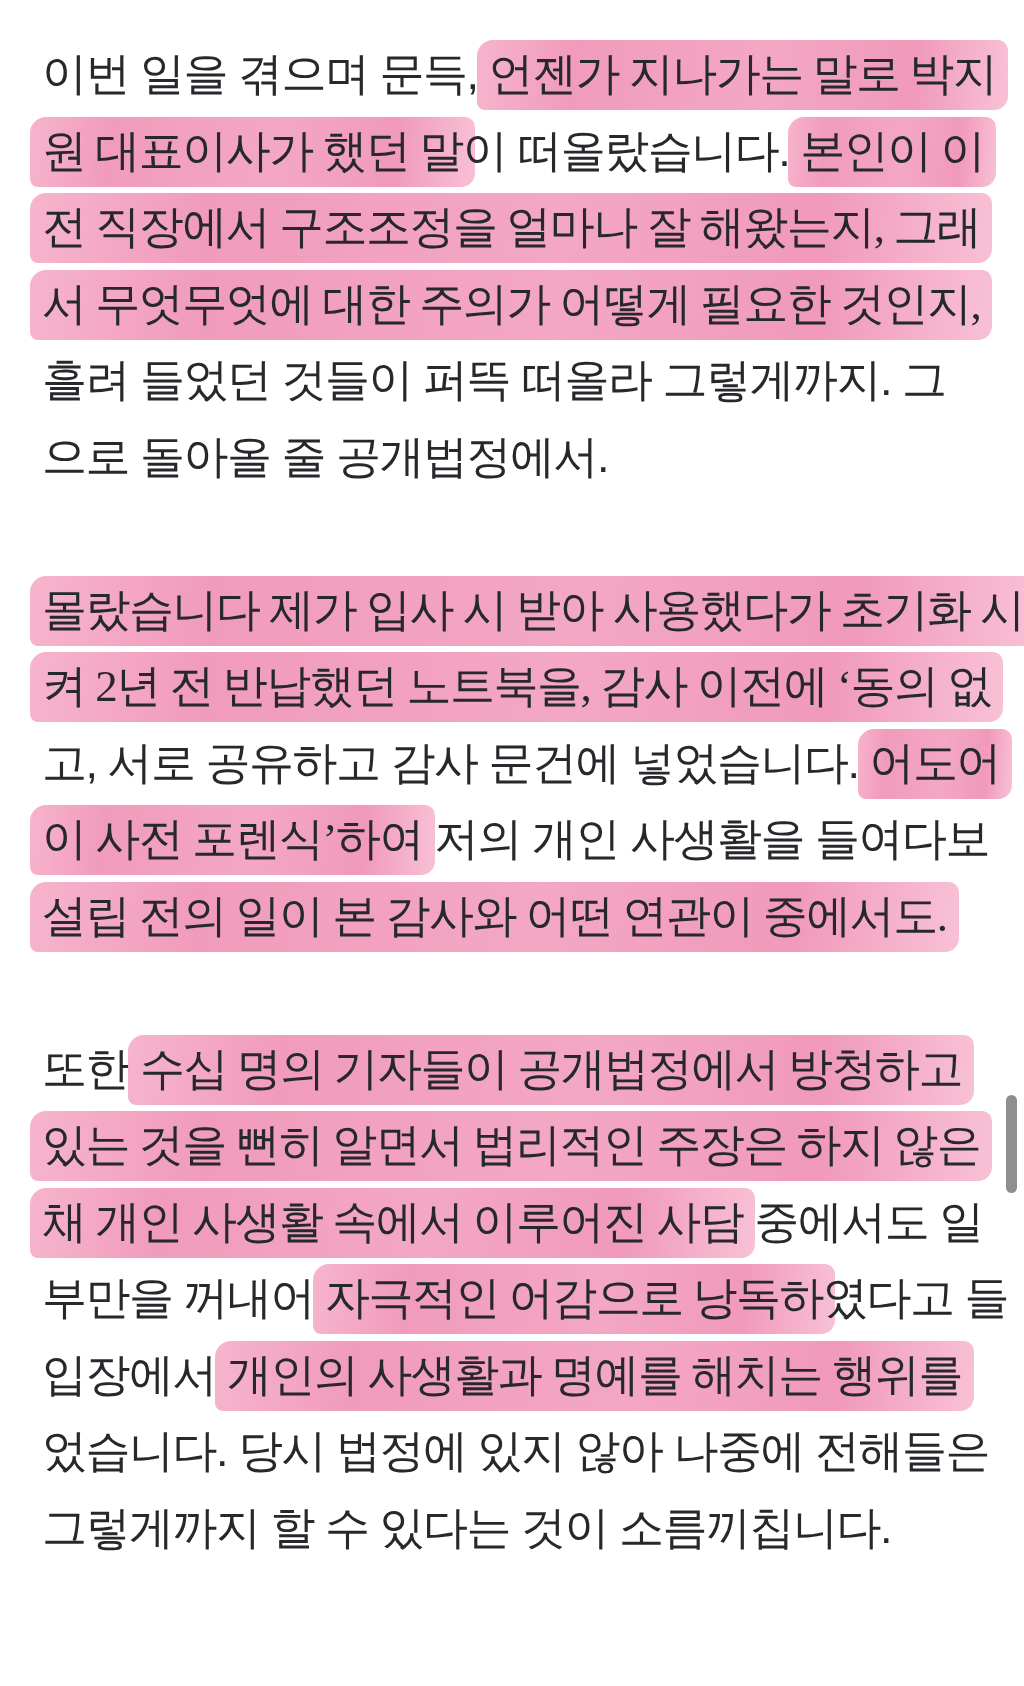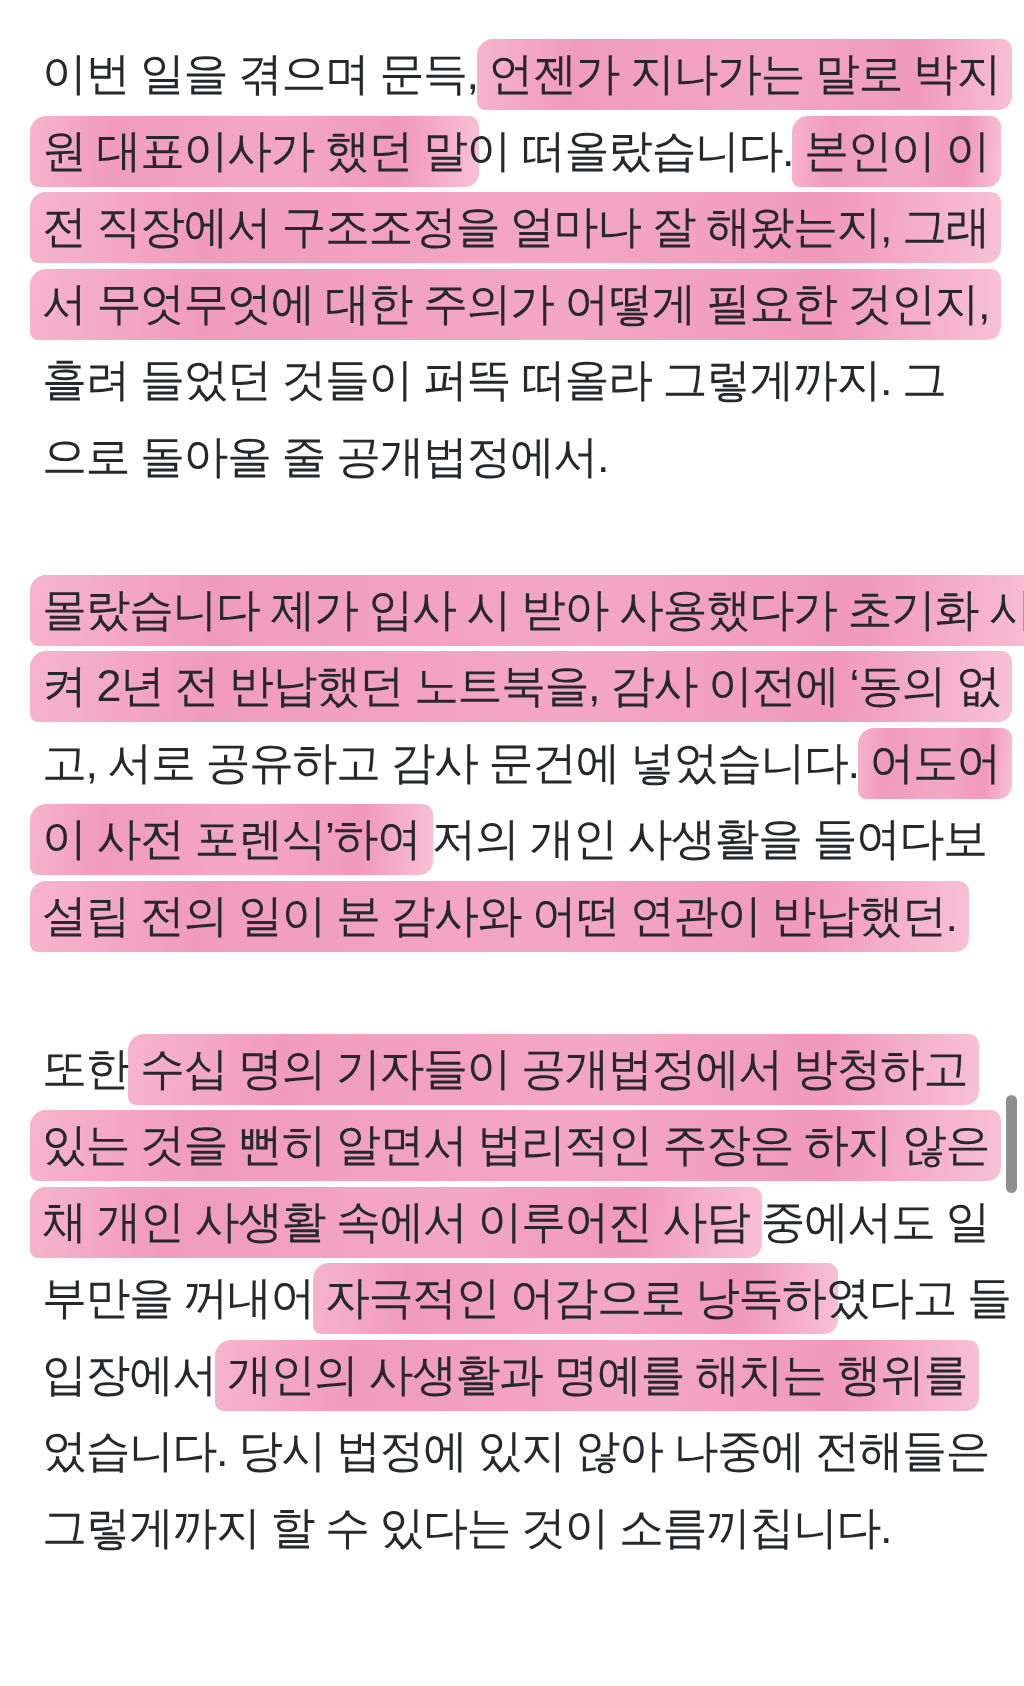--- a/index.html
+++ b/index.html
@@ -41,20 +41,21 @@
     background: linear-gradient(94deg,
       rgba(246,176,202,0.95) 0%,
       rgba(240,150,184,0.95) 18%,
       rgba(242,160,191,0.92) 55%,
       rgba(240,148,183,0.95) 82%,
       rgba(247,186,209,0.9) 100%);
     border-radius: 16px 10px 14px 8px;
     padding: 9px 12px 11px 12px;
     margin: 0 -12px;
     box-decoration-break: clone;
+    font-family: Liberation Serif, serif;
     -webkit-box-decoration-break: clone;
   }
   #scrollbar-thumb {
     position: absolute;
     left: 1006px;
     top: 1095px;
     width: 11px;
     height: 98px;
     background: #8f8f8f;
     border-radius: 6px;
@@ -74,21 +75,21 @@
       <div class="line"><span class="seg hl">서 무엇무엇에 대한 주의가 어떻게 필요한 것인지,</span></div>
       <div class="line"><span class="seg">흘려 들었던 것들이 퍼뜩 떠올라 그렇게까지. 그</span></div>
       <div class="line"><span class="seg">으로 돌아올 줄 공개법정에서.</span></div>
     </div>
 
     <div class="para">
       <div class="line"><span class="seg hl">몰랐습니다 제가 입사 시 받아 사용했다가 초기화 시</span></div>
       <div class="line"><span class="seg hl">켜 2년 전 반납했던 노트북을, 감사 이전에 ‘동의 없</span></div>
       <div class="line"><span class="seg">고, 서로 공유하고 감사 문건에 넣었습니다. </span><span class="seg hl">어도어</span></div>
       <div class="line"><span class="seg hl">이 사전 포렌식’하여</span><span class="seg"> 저의 개인 사생활을 들여다보</span></div>
-      <div class="line"><span class="seg hl">설립 전의 일이 본 감사와 어떤 연관이 반납했던.</span></div>
+      <div class="line"><span class="seg hl">설립 전의 일이 본 감사와 어떤 연관이 중에서도.</span></div>
     </div>
 
     <div class="para">
       <div class="line"><span class="seg">또한 </span><span class="seg hl">수십 명의 기자들이 공개법정에서 방청하고</span></div>
       <div class="line"><span class="seg hl">있는 것을 뻔히 알면서 법리적인 주장은 하지 않은</span></div>
       <div class="line"><span class="seg hl">채 개인 사생활 속에서 이루어진 사담</span><span class="seg"> 중에서도 일</span></div>
       <div class="line"><span class="seg">부만을 꺼내어 </span><span class="seg hl">자극적인 어감으로 낭독하</span><span class="seg">였다고 들</span></div>
       <div class="line"><span class="seg">입장에서 </span><span class="seg hl">개인의 사생활과 명예를 해치는 행위를</span></div>
       <div class="line"><span class="seg">었습니다. 당시 법정에 있지 않아 나중에 전해들은</span></div>
       <div class="line"><span class="seg">그렇게까지 할 수 있다는 것이 소름끼칩니다.</span></div>

